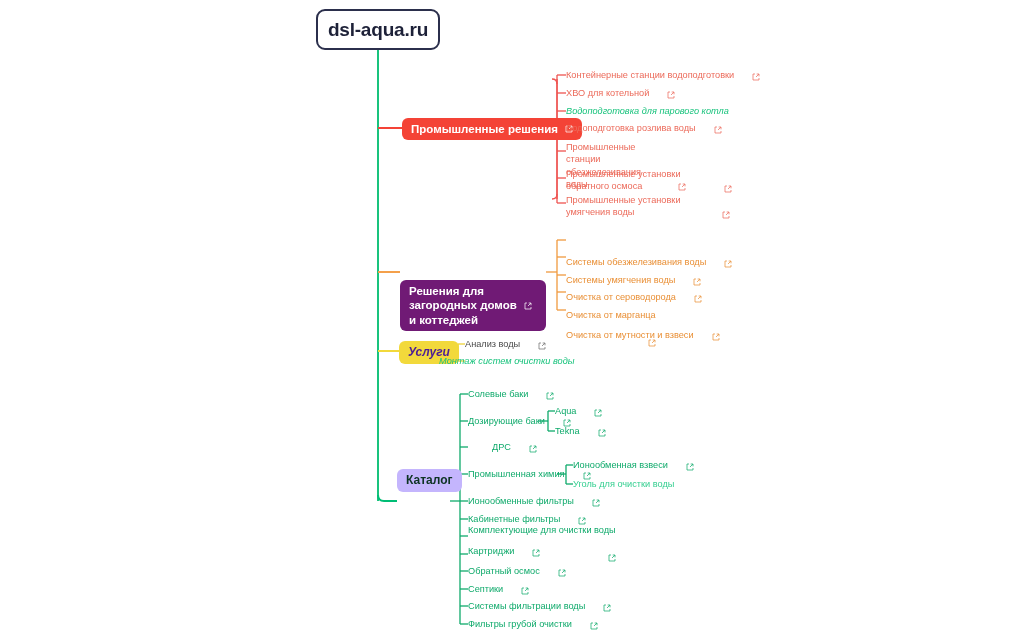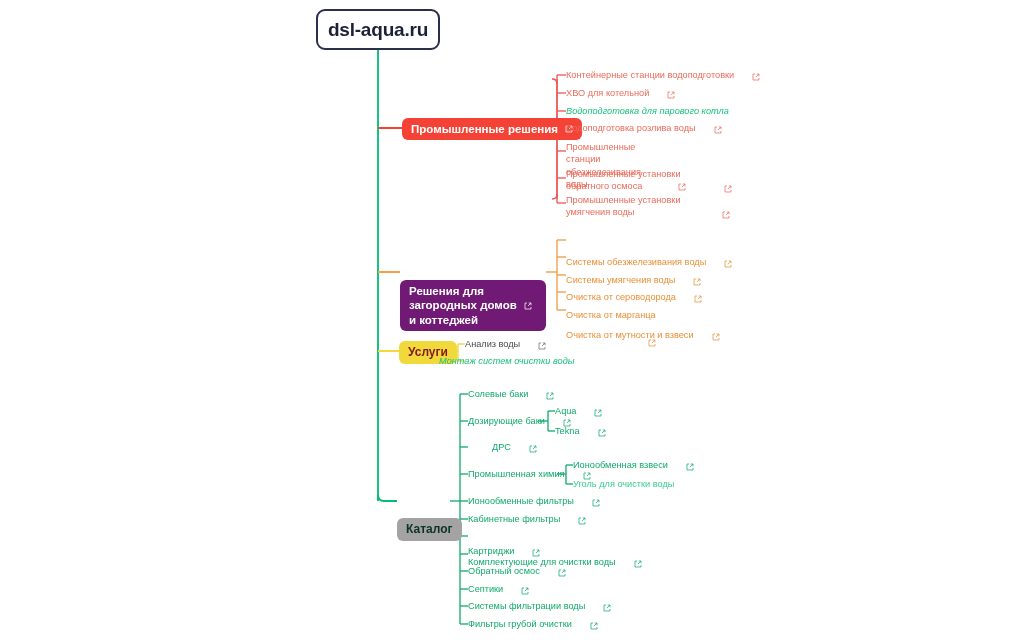--- a/index.html
+++ b/index.html
@@ -65,27 +65,28 @@
     background: #701a75;
     color: #ffffff;
     align-items: center;
     margin-top: 24px;
   }
   .chip-services {
     left: 399px;
     top: 341px;
     font-size: 12px;
     background: #f2d93b;
-    color: #7f1d1d;
+    color: #4c1d95;
+    font-style: italic;
   }
   .chip-catalog {
     left: 397px;
-    top: 518px;
+    top: 469px;
     font-size: 12px;
-    background: #a3a3a3;
+    background: #c4b5fd;
     color: #0d3323;
   }
 
   
   .leaf {
     position: absolute;
     display: flex;
     align-items: flex-end;
     gap: 18px;
     font-size: 9.2px;
@@ -451,21 +452,21 @@
   <div class="leaf c-cat" style="left:468px; top:545px;">
     <span class="leaf-text">Картриджи</span>
     <span class="ext">
         <svg viewBox="0 0 12 12">
           <path d="M4.5 1.5h-3v9h9v-3" fill="none" stroke="#0faa6b" stroke-width="1.1"></path>
           <path d="M7 1.5h3.5V5" fill="none" stroke="#0faa6b" stroke-width="1.1"></path>
           <path d="M10.3 1.7L6 6" fill="none" stroke="#0faa6b" stroke-width="1.1"></path>
         </svg>
       </span>
   </div>
-  <div class="leaf c-cat" style="left:468px; top:556px;">
+  <div class="leaf c-cat" style="left:468px; top:524px;flex-direction:column;">
     <span class="leaf-text">Комплектующие для очистки воды</span>
     <span class="ext">
         <svg viewBox="0 0 12 12">
           <path d="M4.5 1.5h-3v9h9v-3" fill="none" stroke="#0faa6b" stroke-width="1.1"></path>
           <path d="M7 1.5h3.5V5" fill="none" stroke="#0faa6b" stroke-width="1.1"></path>
           <path d="M10.3 1.7L6 6" fill="none" stroke="#0faa6b" stroke-width="1.1"></path>
         </svg>
       </span>
   </div>
   <div class="leaf c-cat" style="left:468px; top:565px;">

